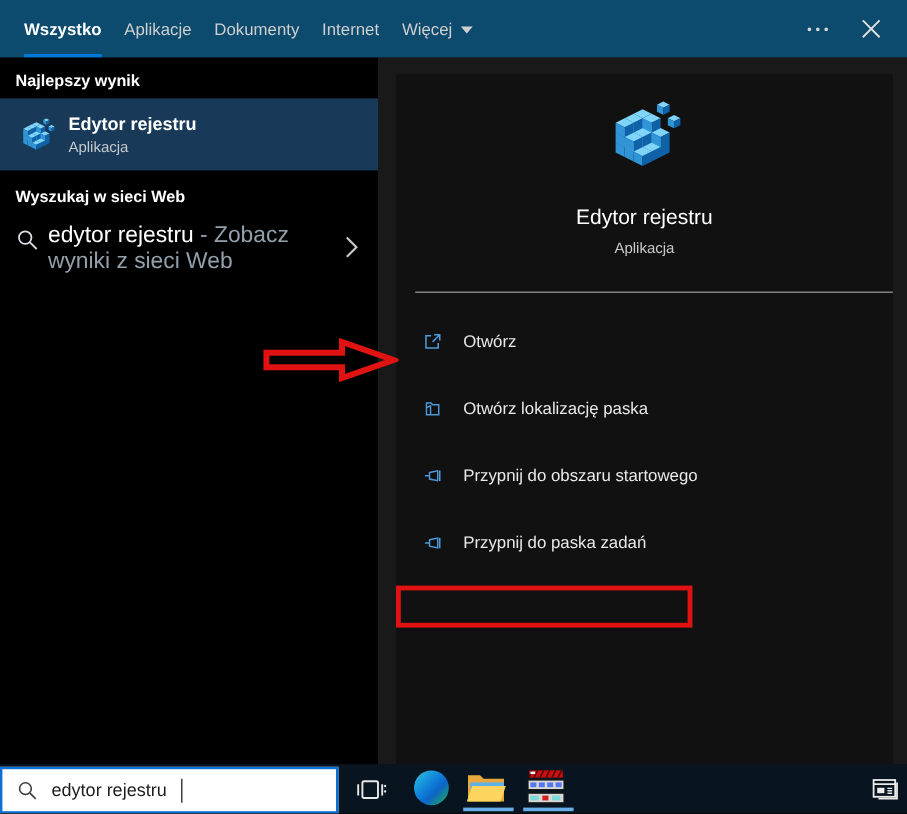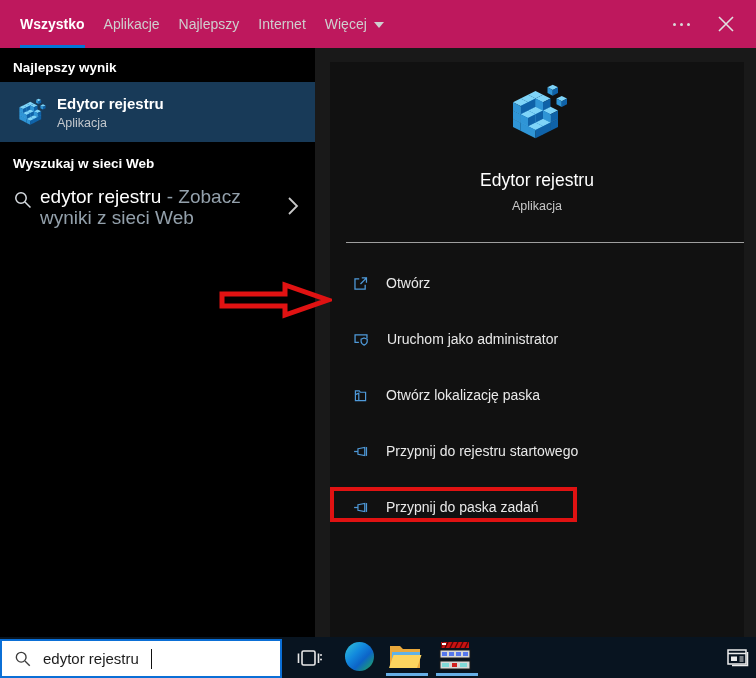--- a/index.html
+++ b/index.html
@@ -1,21 +1,21 @@
 <!DOCTYPE html>
 <html><head>
 <meta charset="utf-8">
 <style>
   * { margin:0; padding:0; box-sizing:border-box; }
   html,body { background:#000; }
   body { font-family:"Liberation Sans", sans-serif; }
   .window { position:relative; width:756px; height:678px; background:#1a1a1a; overflow:hidden; }
 
   
-  .topbar { position:absolute; left:0; top:0; width:756px; height:48px; background:#be185d; display:flex; align-items:stretch; }
+  .topbar { position:absolute; left:0; top:0; width:756px; height:48px; background:#0c4a6e; display:flex; align-items:stretch; }
   .tabs { display:flex; padding-left:20px; gap:19px; }
   .tab { display:flex; align-items:center; gap:7px; font-size:14px; color:#cfcfcf; border-bottom:3px solid transparent; padding-top:2px; cursor:default; }
   .tab.active { color:#fff; font-weight:bold; border-bottom-color:#0078d7; }
   .tri-down { width:0; height:0; border-left:5px solid transparent; border-right:5px solid transparent; border-top:6px solid #cfcfcf; margin-top:2px; }
   .topbar-right { position:absolute; right:0; top:0; height:48px; display:flex; align-items:center; gap:27px; padding-right:21px; }
   .ellipsis { display:flex; gap:4px; align-items:center; height:48px; }
   .ellipsis i { width:3px; height:3px; border-radius:50%; background:#d9d9d9; }
   .close-x { width:18px; height:18px; }
 
   
@@ -107,21 +107,21 @@
 
   <div class="topbar">
     <div class="tabs">
       <div class="tab active">
           <span>Wszystko</span>
         </div>
       <div class="tab">
           <span>Aplikacje</span>
         </div>
       <div class="tab">
-          <span>Najlepszy</span>
+          <span>Dokumenty</span>
         </div>
       <div class="tab">
           <span>Internet</span>
         </div>
       <div class="tab">
         <span>Więcej</span>
         <span class="tri-down"></span>
       </div>
     </div>
     <div class="topbar-right">
@@ -172,40 +172,33 @@
 
     <div class="actions">
       <div class="action-row">
         <svg width="17" height="17" viewBox="0 0 20 20">
           <path d="M8.5,4.5 H3.5 V16.5 H15.5 V11.5" stroke="#4f9ada" stroke-width="1.5" fill="none"></path>
           <path d="M11.5,3.5 H17 V9 M16.8,3.7 L10,10.5" stroke="#4f9ada" stroke-width="1.5" fill="none"></path>
         </svg>
         <span>Otwórz</span>
       </div>
       <div class="action-row">
-        <svg width="18" height="17" viewBox="0 0 20 20">
-          <path d="M17,8.5 V4.5 H3 V13.5 H7.5" stroke="#4f9ada" stroke-width="1.5" fill="none"></path>
-          <path d="M13.7,8.2 l3.6,1.3 v2.7 c0,2.3 -1.7,3.7 -3.6,4.4 c-1.9,-0.7 -3.6,-2.1 -3.6,-4.4 v-2.7 z" stroke="#4f9ada" stroke-width="1.4" fill="none"></path>
-        </svg>
-        <span>Uruchom jako administrator</span>
-      </div>
-      <div class="action-row">
         <svg width="17" height="17" viewBox="0 0 20 20">
           <path d="M4,4.5 h4.5 l1.5,1.7 h6 V16 H4 z" stroke="#4f9ada" stroke-width="1.4" fill="none"></path>
           <path d="M4,9 L8,7.2 V16" stroke="#4f9ada" stroke-width="1.4" fill="none"></path>
         </svg>
         <span>Otwórz lokalizację paska</span>
       </div>
       <div class="action-row">
         <svg width="17" height="17" viewBox="0 0 20 20">
           <path d="M2.5,10 H7" stroke="#4f9ada" stroke-width="1.5"></path>
           <path d="M7,6.8 L15,5.2 V14.8 L7,13.2 Z" stroke="#4f9ada" stroke-width="1.4" fill="none"></path>
           <path d="M17,4.8 V15.2" stroke="#4f9ada" stroke-width="1.5"></path>
         </svg>
-        <span>Przypnij do rejestru startowego</span>
+        <span>Przypnij do obszaru startowego</span>
       </div>
       <div class="action-row">
         <svg width="17" height="17" viewBox="0 0 20 20">
           <path d="M2.5,10 H7" stroke="#4f9ada" stroke-width="1.5"></path>
           <path d="M7,6.8 L15,5.2 V14.8 L7,13.2 Z" stroke="#4f9ada" stroke-width="1.4" fill="none"></path>
           <path d="M17,4.8 V15.2" stroke="#4f9ada" stroke-width="1.5"></path>
         </svg>
         <span>Przypnij do paska zadań</span>
       </div>
       <div class="red-box"></div>

